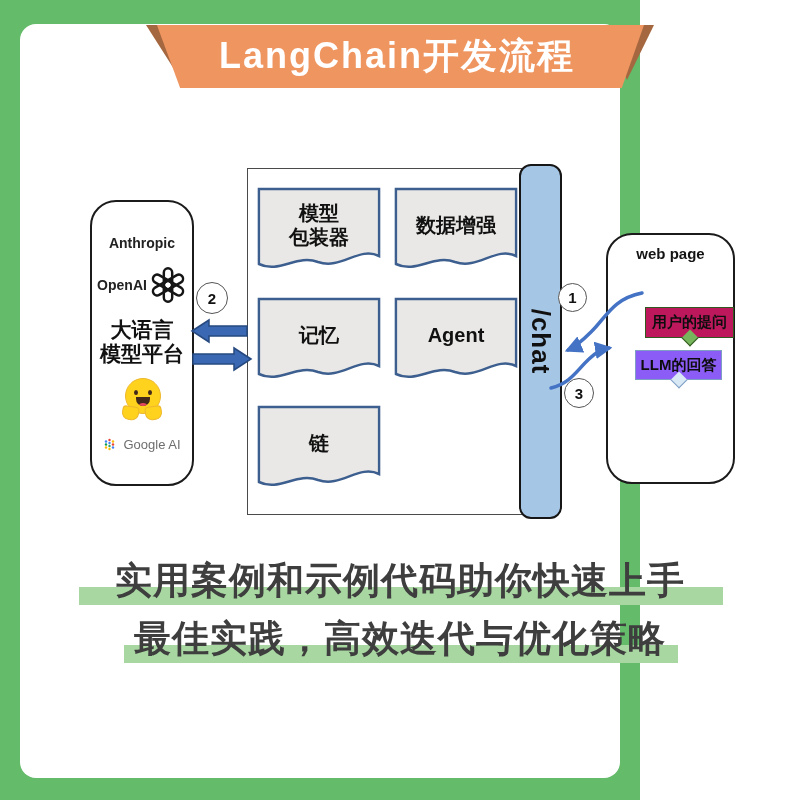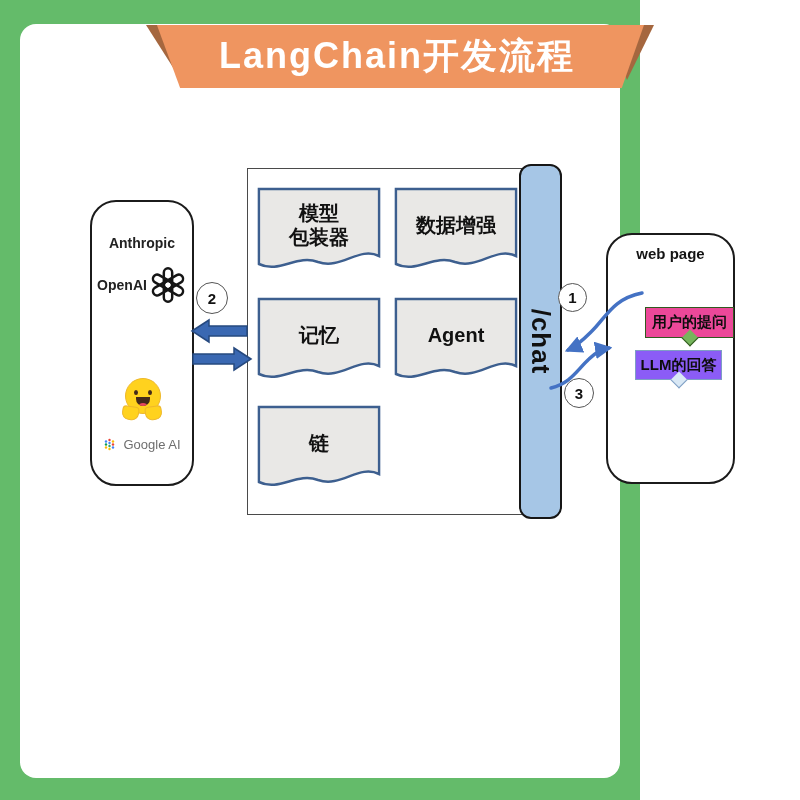--- a/index.html
+++ b/index.html
@@ -49,21 +49,21 @@
   .dc5{left:8px;top:235px}.dc6{left:145px;top:235px}
 
   .chat-bar{position:absolute;left:519px;top:164px;width:39px;height:351px;background:#a6c6e6;
     border:2.5px solid #161616;border-radius:12px;display:flex;align-items:center;justify-content:center;}
   .chat-label{transform:rotate(90deg);font-size:26px;font-weight:bold;color:#101010;white-space:nowrap;letter-spacing:1px;}
 
   .right-panel{position:absolute;left:606px;top:213px;width:125px;height:247px;background:#fff;
     border:2px solid #1b1b1b;border-radius:26px;margin-top:20px;}
   .rp-title{position:absolute;top:10px;left:0;right:0;text-align:center;font-size:15px;font-weight:bold;color:#141414;}
   .bubble{position:absolute;display:flex;align-items:center;justify-content:center;font-size:15px;font-weight:bold;color:#0d0d0d;}
-  .user-box{left:37px;top:72px;width:87px;height:29px;background:#ec4899;border:1.5px solid #31591f;}
+  .user-box{left:37px;top:72px;width:87px;height:29px;background:#be185d;border:1.5px solid #31591f;}
   .user-box .notch{position:absolute;left:50%;bottom:-7px;transform:translateX(-50%) rotate(45deg);width:11px;height:11px;
     background:#76b55c;border-right:1.5px solid #31591f;border-bottom:1.5px solid #31591f;}
   .llm-box{left:27px;top:115px;width:85px;height:28px;background:#8b5cf6;border:1.5px solid #7e9ec4;}
   .llm-box .notch{position:absolute;left:50%;bottom:-7px;transform:translateX(-50%) rotate(45deg);width:11px;height:11px;
     background:#d9e8f5;border-right:1.5px solid #7e9ec4;border-bottom:1.5px solid #7e9ec4;}
 
   .step-circle{position:absolute;background:#fff;border:1.5px solid #555;border-radius:50%;
     display:flex;align-items:center;justify-content:center;font-size:15px;font-weight:bold;color:#111;}
   .step-1{left:558px;top:283px;width:27px;height:27px;}
   .step-2{left:196px;top:282px;width:30px;height:30px;}
@@ -102,20 +102,24 @@
         <svg width="38" height="38" viewBox="0 0 100 100">
           <g fill="none" stroke="#151515" stroke-width="6.5">
             <rect x="39" y="6" width="22" height="55" rx="11"></rect>
             <rect x="39" y="6" width="22" height="55" rx="11" transform="rotate(60 50 50)"></rect>
             <rect x="39" y="6" width="22" height="55" rx="11" transform="rotate(120 50 50)"></rect>
             <rect x="39" y="6" width="22" height="55" rx="11" transform="rotate(180 50 50)"></rect>
             <rect x="39" y="6" width="22" height="55" rx="11" transform="rotate(240 50 50)"></rect>
             <rect x="39" y="6" width="22" height="55" rx="11" transform="rotate(300 50 50)"></rect>
           </g>
         </svg>
+      </div>
+      <div class="lp-title">
+        <div>大语言</div>
+        <div>模型平台</div>
       </div>
       <div class="hug">
         <div class="face">
           <div class="eye l"></div>
             <div class="eye r"></div>
           <div class="mouth">
               <div class="tongue"></div>
             </div>
         </div>
         <div class="hand l"></div>
@@ -218,13 +222,27 @@
         <span>1</span>
       </div>
     <div class="step-circle step-2">
         <span>2</span>
       </div>
     <div class="step-circle step-3">
         <span>3</span>
       </div>
   </div>
 
+  <div class="captions">
+    <div class="cap-row">
+      <span class="cap-line">
+        <span class="hl hl-1"></span>
+        <span>实用案例和示例代码助你快速上手</span>
+      </span>
+    </div>
+    <div class="cap-row">
+      <span class="cap-line">
+        <span class="hl hl-2"></span>
+        <span>最佳实践，高效迭代与优化策略</span>
+      </span>
+    </div>
+  </div>
 </div>
 
 </body></html>

